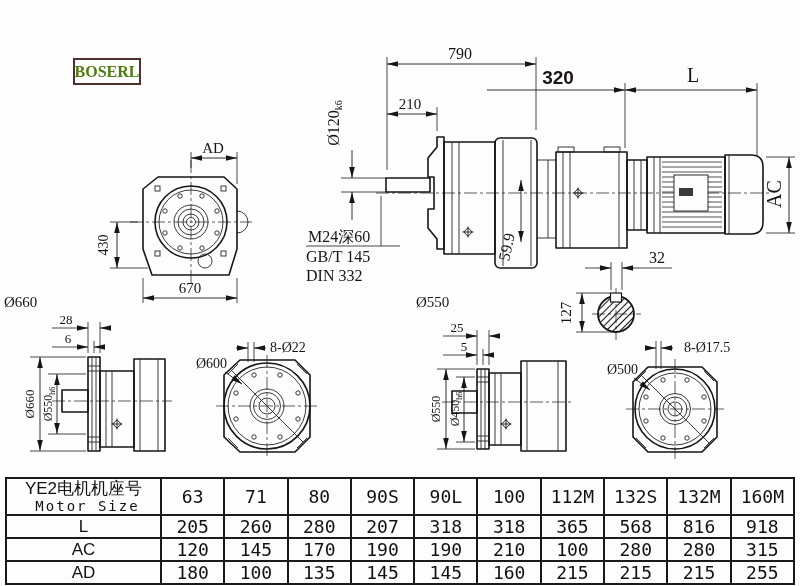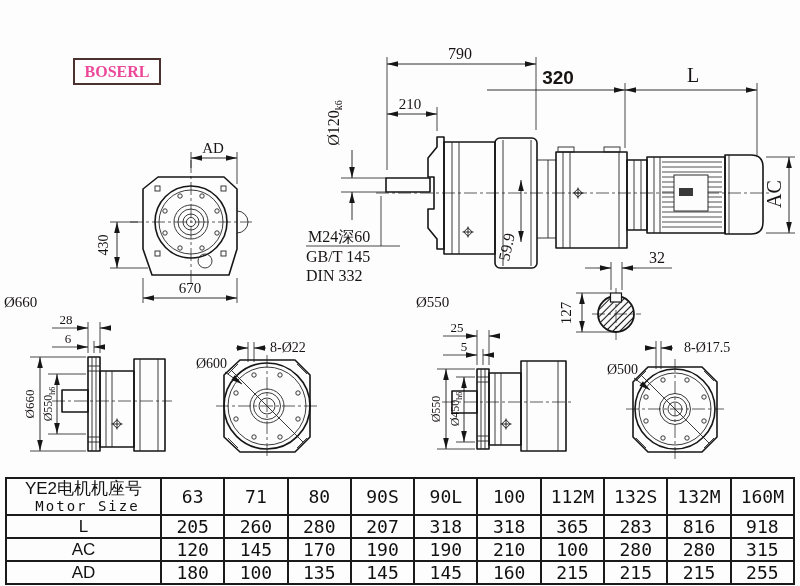--- a/index.html
+++ b/index.html
@@ -1,22 +1,22 @@
 <!DOCTYPE html>
 <html><head>
 <meta charset="utf-8">
 <style>
   html,body{margin:0;padding:0;background:#ffffff;}
   #page{position:relative;width:800px;height:586px;background:#fdfdfd;overflow:hidden;
         font-family:"Liberation Sans",sans-serif;}
   #title{position:absolute;left:8px;top:6px;font-size:27px;font-weight:bold;
          color:#181212;letter-spacing:0px;white-space:nowrap;}
-  #logo{position:absolute;left:73px;top:58px;width:88px;height:27px;box-sizing:border-box;
+  #logo{position:absolute;left:73px;top:58px;width:68px;height:27px;box-sizing:border-box;
         border:2px solid #4c322e;background:#ffffff;display:flex;align-items:center;justify-content:center;
-        font-family:"Liberation Serif",serif;font-weight:bold;font-size:16px;color:#ec4899;text-align:right;}
+        font-family:"Liberation Serif",serif;font-weight:bold;font-size:16px;color:#4d7c0f;text-align:right;}
   #drawing{position:absolute;left:0;top:0;}
   svg text{font-family:"Liberation Serif",serif;fill:#181414;}
   .outline{fill:none;stroke:#161616;stroke-width:1.6;stroke-linejoin:round;}
   .inner{fill:none;stroke:#242424;stroke-width:0.9;}
   .dim{fill:none;stroke:#1a1a1a;stroke-width:0.9;}
   .ext{fill:none;stroke:#1a1a1a;stroke-width:0.8;}
   .cl{fill:none;stroke:#333;stroke-width:0.8;stroke-dasharray:13 3 3 3;}
   .t13{font-size:13px;} .t14{font-size:14px;} .t15{font-size:15px;}
   .t16{font-size:16px;} .t20{font-size:20px;}
   .sansb{font-family:"Liberation Sans",sans-serif;font-weight:bold;font-size:19px;}
@@ -393,21 +393,21 @@
       </tr>
       <tr>
         <td class="rowlab">L</td>
         <td>205</td>
         <td>260</td>
         <td>280</td>
         <td>207</td>
         <td>318</td>
         <td>318</td>
         <td>365</td>
-        <td>283</td>
+        <td>568</td>
         <td>816</td>
         <td>918</td>
       </tr>
       <tr>
         <td class="rowlab">AC</td>
         <td>120</td>
         <td>145</td>
         <td>170</td>
         <td>190</td>
         <td>190</td>

